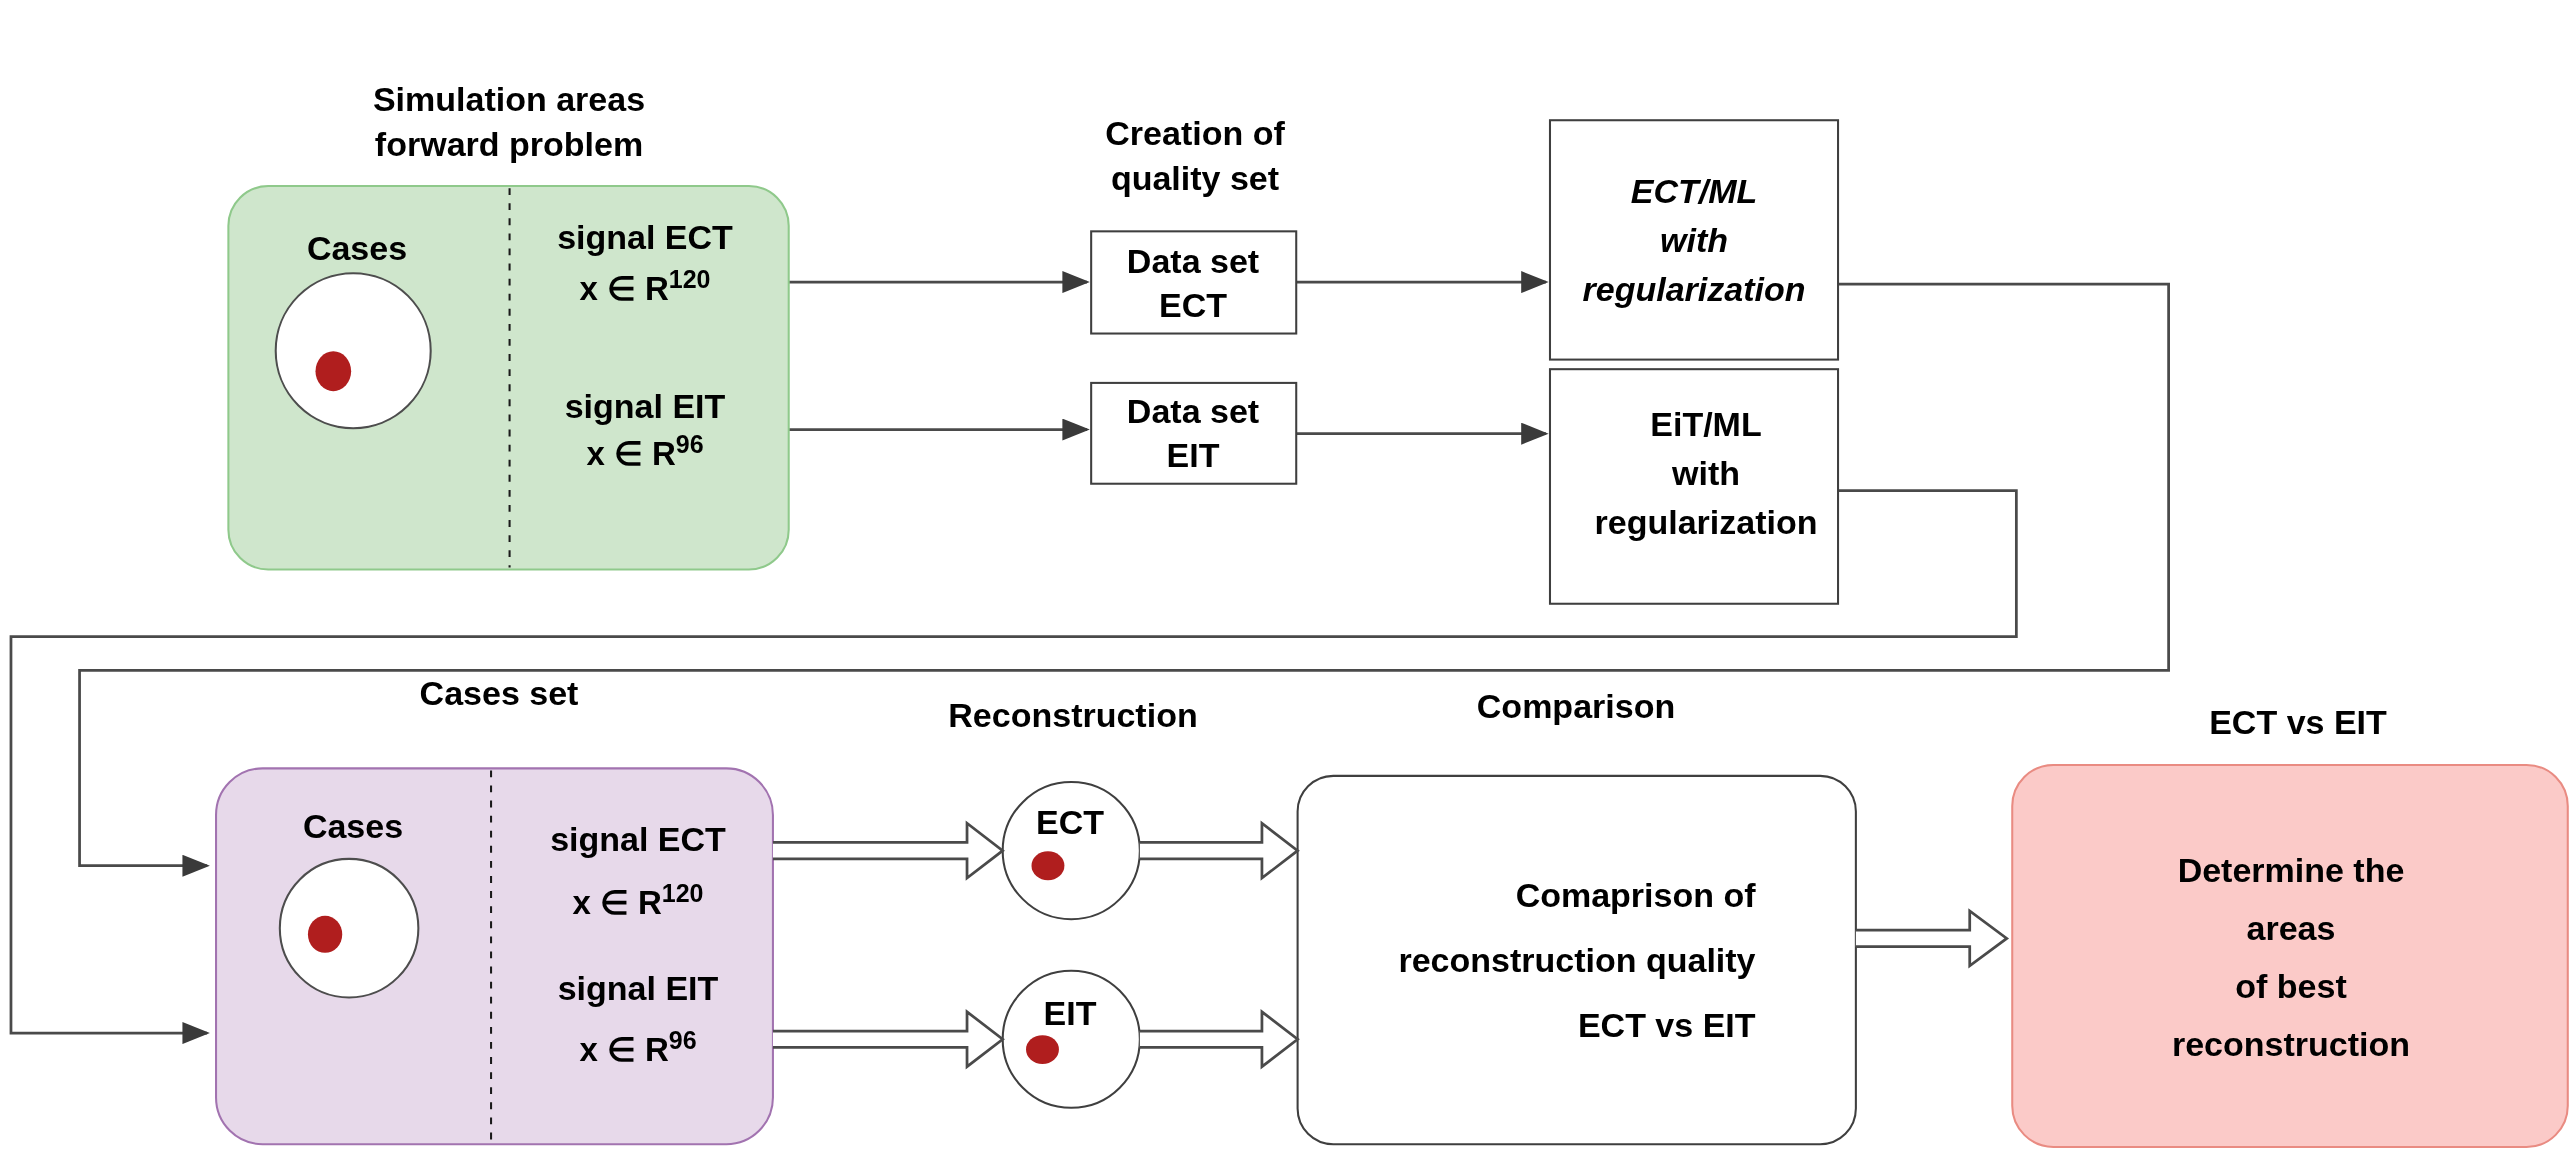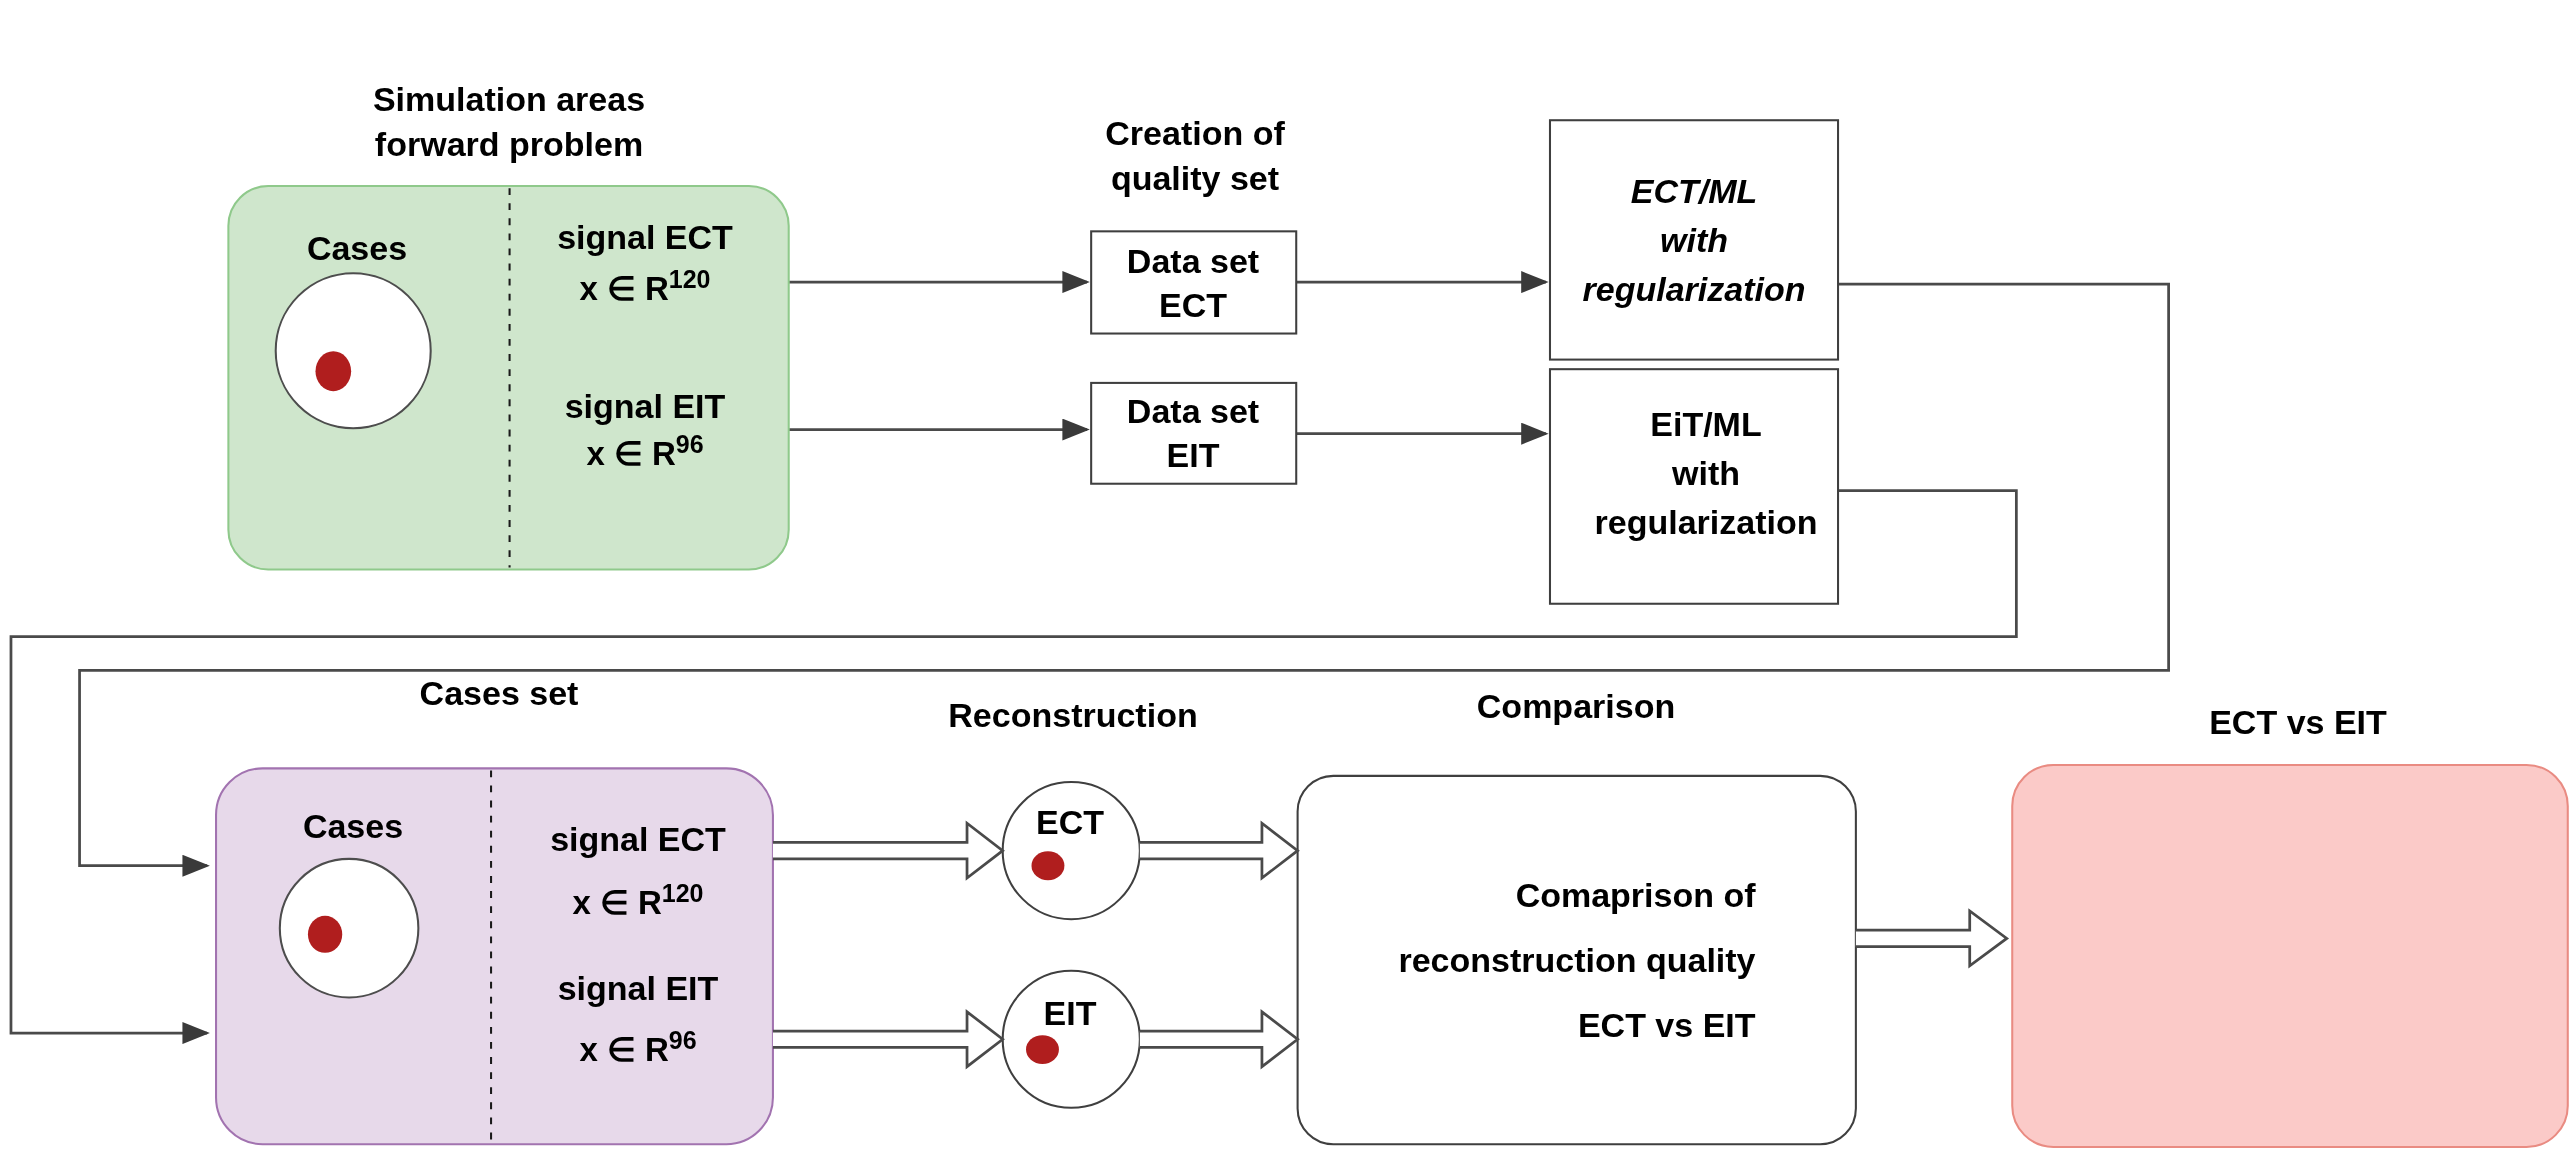--- a/index.html
+++ b/index.html
@@ -126,15 +126,17 @@
   <div class="lbl" style="left:1073px;top:715px;">Reconstruction</div>
   <div class="lbl" style="left:1070px;top:822px;">ECT</div>
   <div class="lbl" style="left:1070px;top:1013px;">EIT</div>
 
   <div class="lbl" style="left:1576px;top:706px;">Comparison</div>
   <div class="lbl lh80" style="left:1577px;top:960px;">Comaprison of
 reconstruction quality
 ECT vs EIT</div>
 
   <div class="lbl" style="left:2298px;top:722px;">ECT vs EIT</div>
+  <div class="lbl lh84" style="left:2291px;top:957px;">Determine the areas
+of best reconstruction</div>
 
 </div>
 
 
 </body></html>

